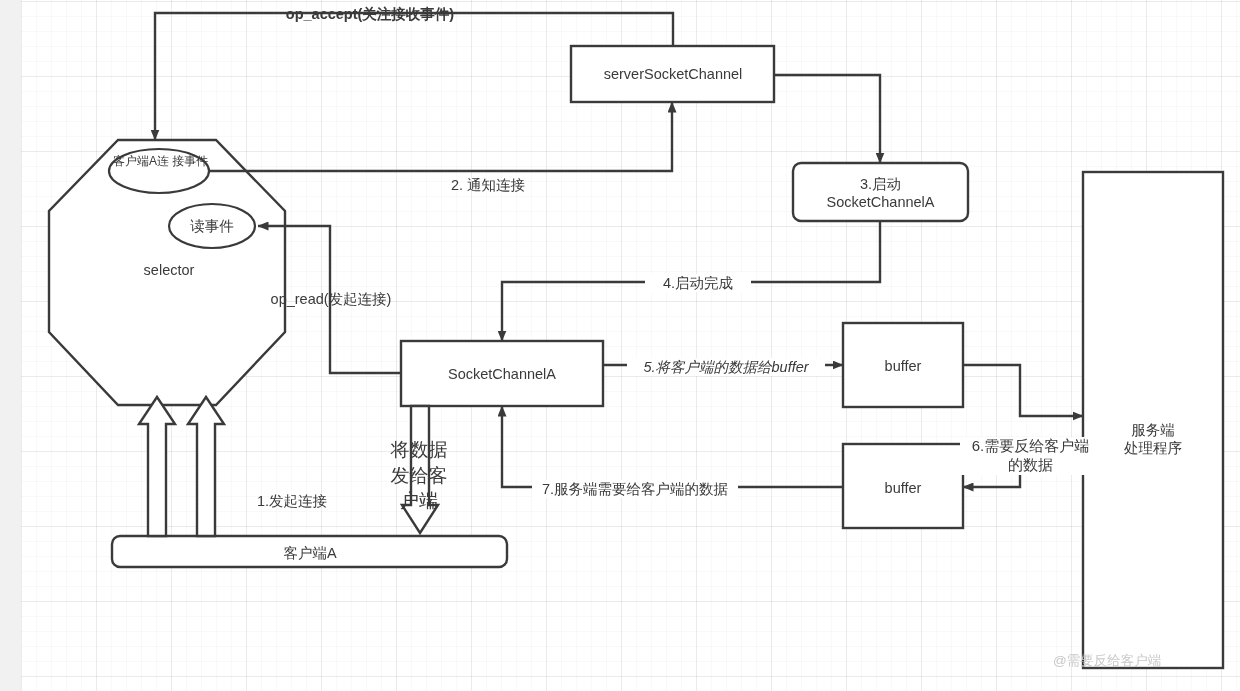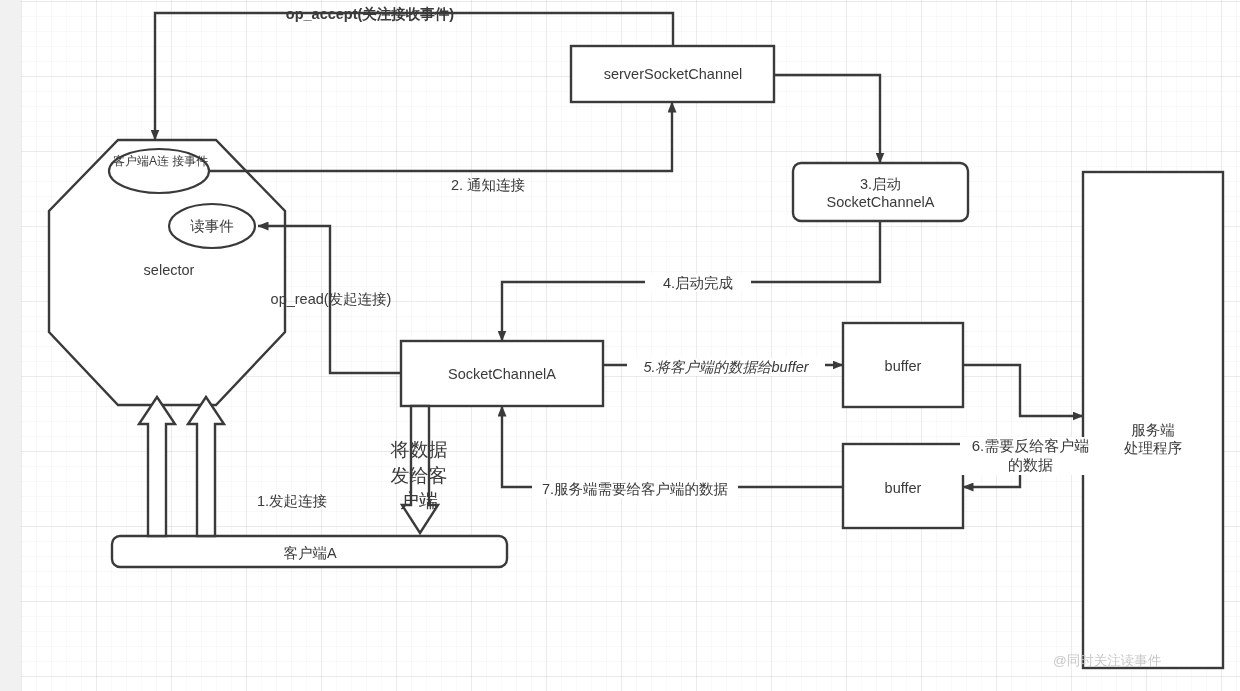--- a/index.html
+++ b/index.html
@@ -157,15 +157,15 @@
 
 
   <div class="lbl nowrap" style="left:213px; top:492px; width:90px;margin-left:34px;">1.发起连接</div>
 
   <div class="lbl" style="left:388px; top:437px; width:62px; font-size:19px; line-height:1.35;">将数据
 发给客
 户端</div>
 
   <div class="lbl nowrap" style="left:272px; top:544px; width:76px;">客户端A</div>
 
-  <div class="watermark" style="left:1053px; top:652px;">@同时关注读事件</div>
+  <div class="watermark" style="left:1053px; top:652px;">@需要反给客户端</div>
 
 </div>
 
 </body></html>

